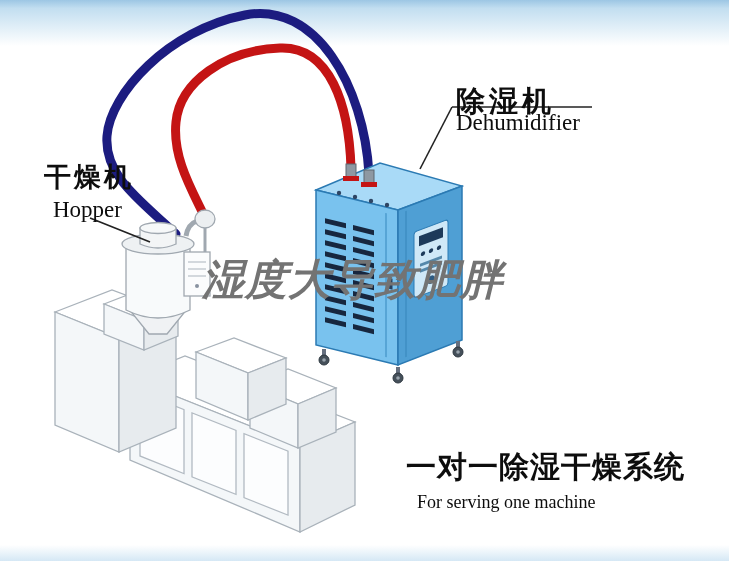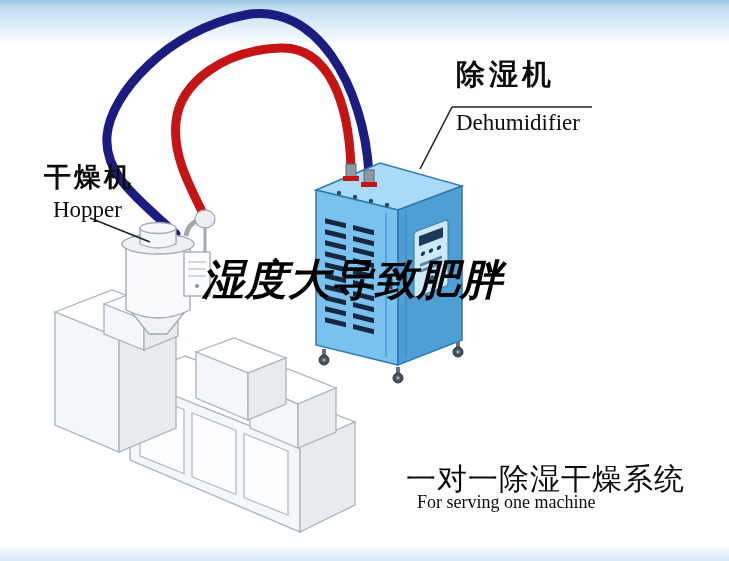--- a/index.html
+++ b/index.html
@@ -7,25 +7,25 @@
          font-family:"Liberation Sans",sans-serif;}
   .band-top{position:absolute;left:0;top:0;width:100%;height:46px;
             background:linear-gradient(180deg,#9cc6e4 0%,#c2def0 18%,#ffffff 100%);}
   .band-bottom{position:absolute;left:0;bottom:0;width:100%;height:16px;
             background:linear-gradient(0deg,#d5e8f5 0%,#ffffff 100%);}
   svg.art{position:absolute;left:0;top:0;}
   .lbl{position:absolute;color:#0d0d0d;white-space:nowrap;line-height:1.1;}
   .serif{font-family:"Liberation Serif",serif;}
   #dryer-title{left:44px;top:163px;font-size:27px;font-weight:700;letter-spacing:3px;}
   #dryer-sub{left:53px;top:197px;font-size:23px;}
-  #dehum-title{left:456px;top:59px;font-size:29px;font-weight:700;letter-spacing:4px;text-align:center;}
+  #dehum-title{left:456px;top:86px;font-size:29px;font-weight:700;letter-spacing:4px;text-align:center;}
   #dehum-sub{left:456px;top:110px;font-size:23px;font-weight:400;}
   #watermark{left:202px;top:257px;font-size:42px;font-style:italic;font-weight:700;
-             color:#000000;letter-spacing:1px;}
-  #caption-title{left:406px;top:450px;font-size:30px;font-weight:400;letter-spacing:1px;margin-top:12px;}
+             color:#737373;letter-spacing:1px;}
+  #caption-title{left:406px;top:450px;font-size:30px;font-weight:700;letter-spacing:1px;}
   #caption-sub{left:417px;top:493px;font-size:18px;}
 </style>
 </head>
 <body>
 
 <div class="stage">
   <div class="band-top"></div>
   <div class="band-bottom"></div>
 
   <svg class="art" width="729" height="561" viewBox="0 0 729 561">

